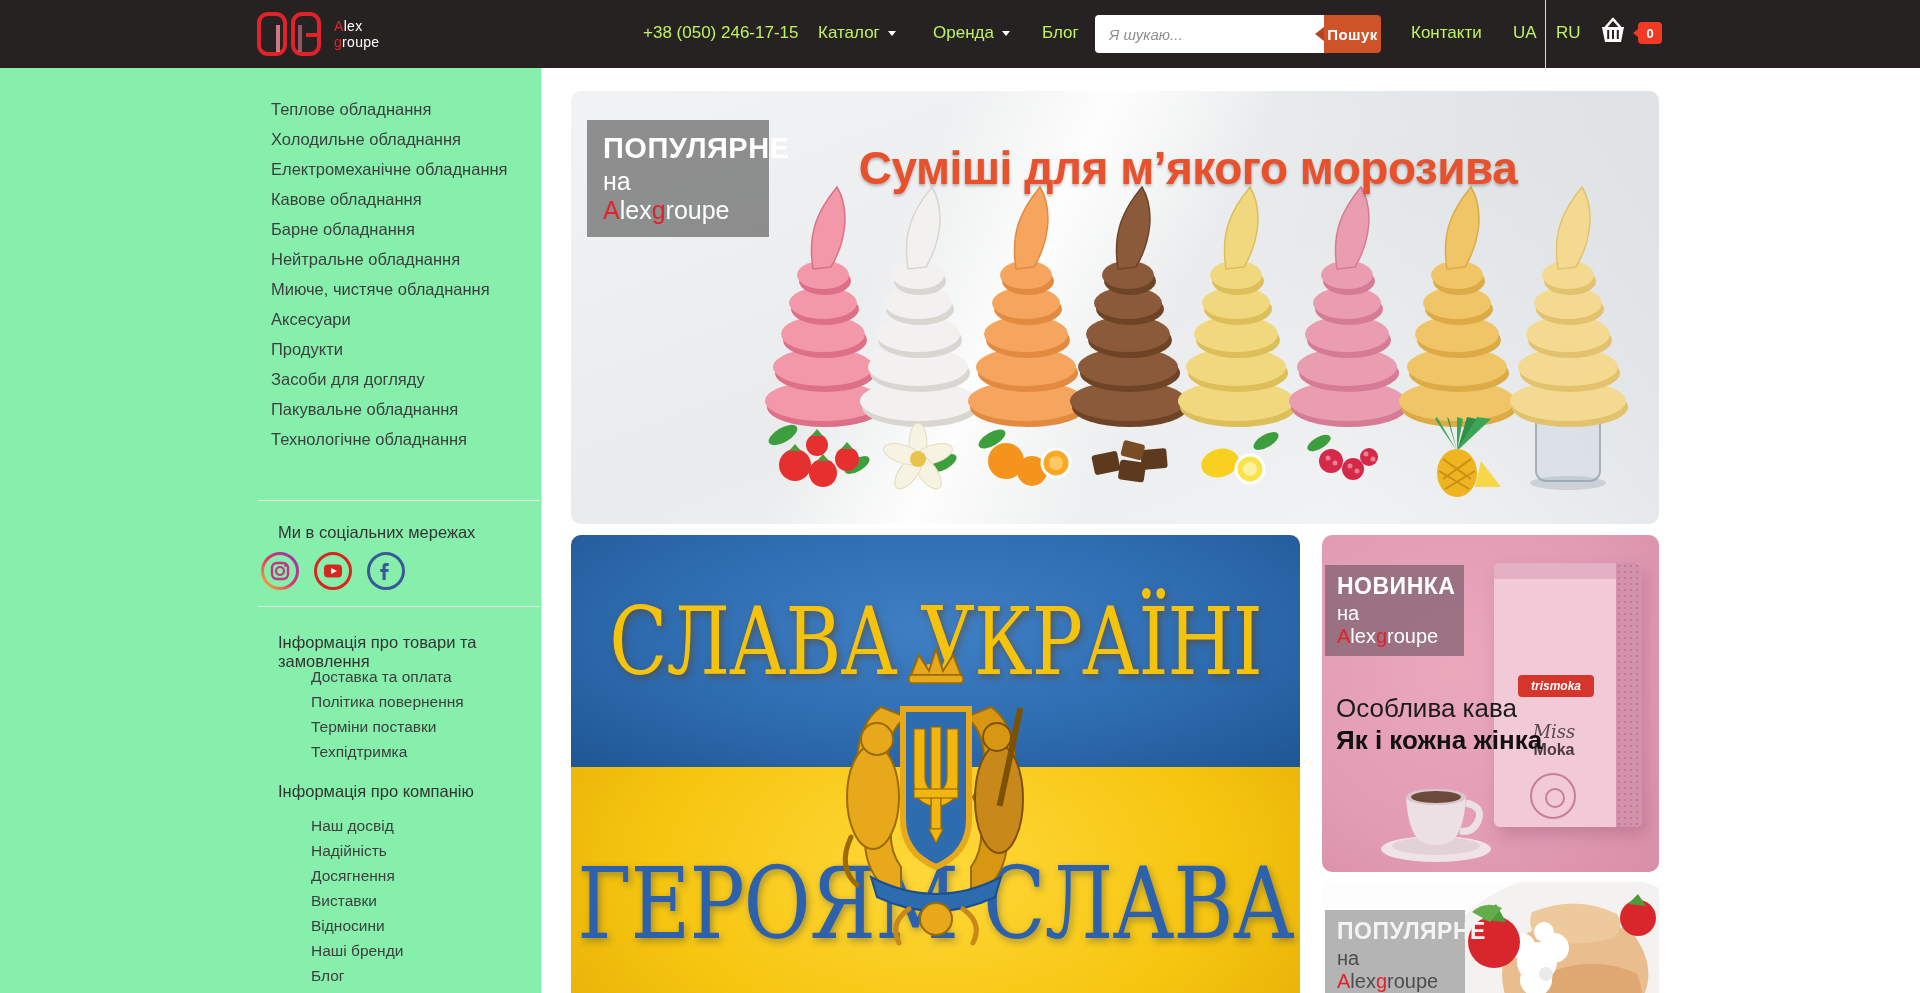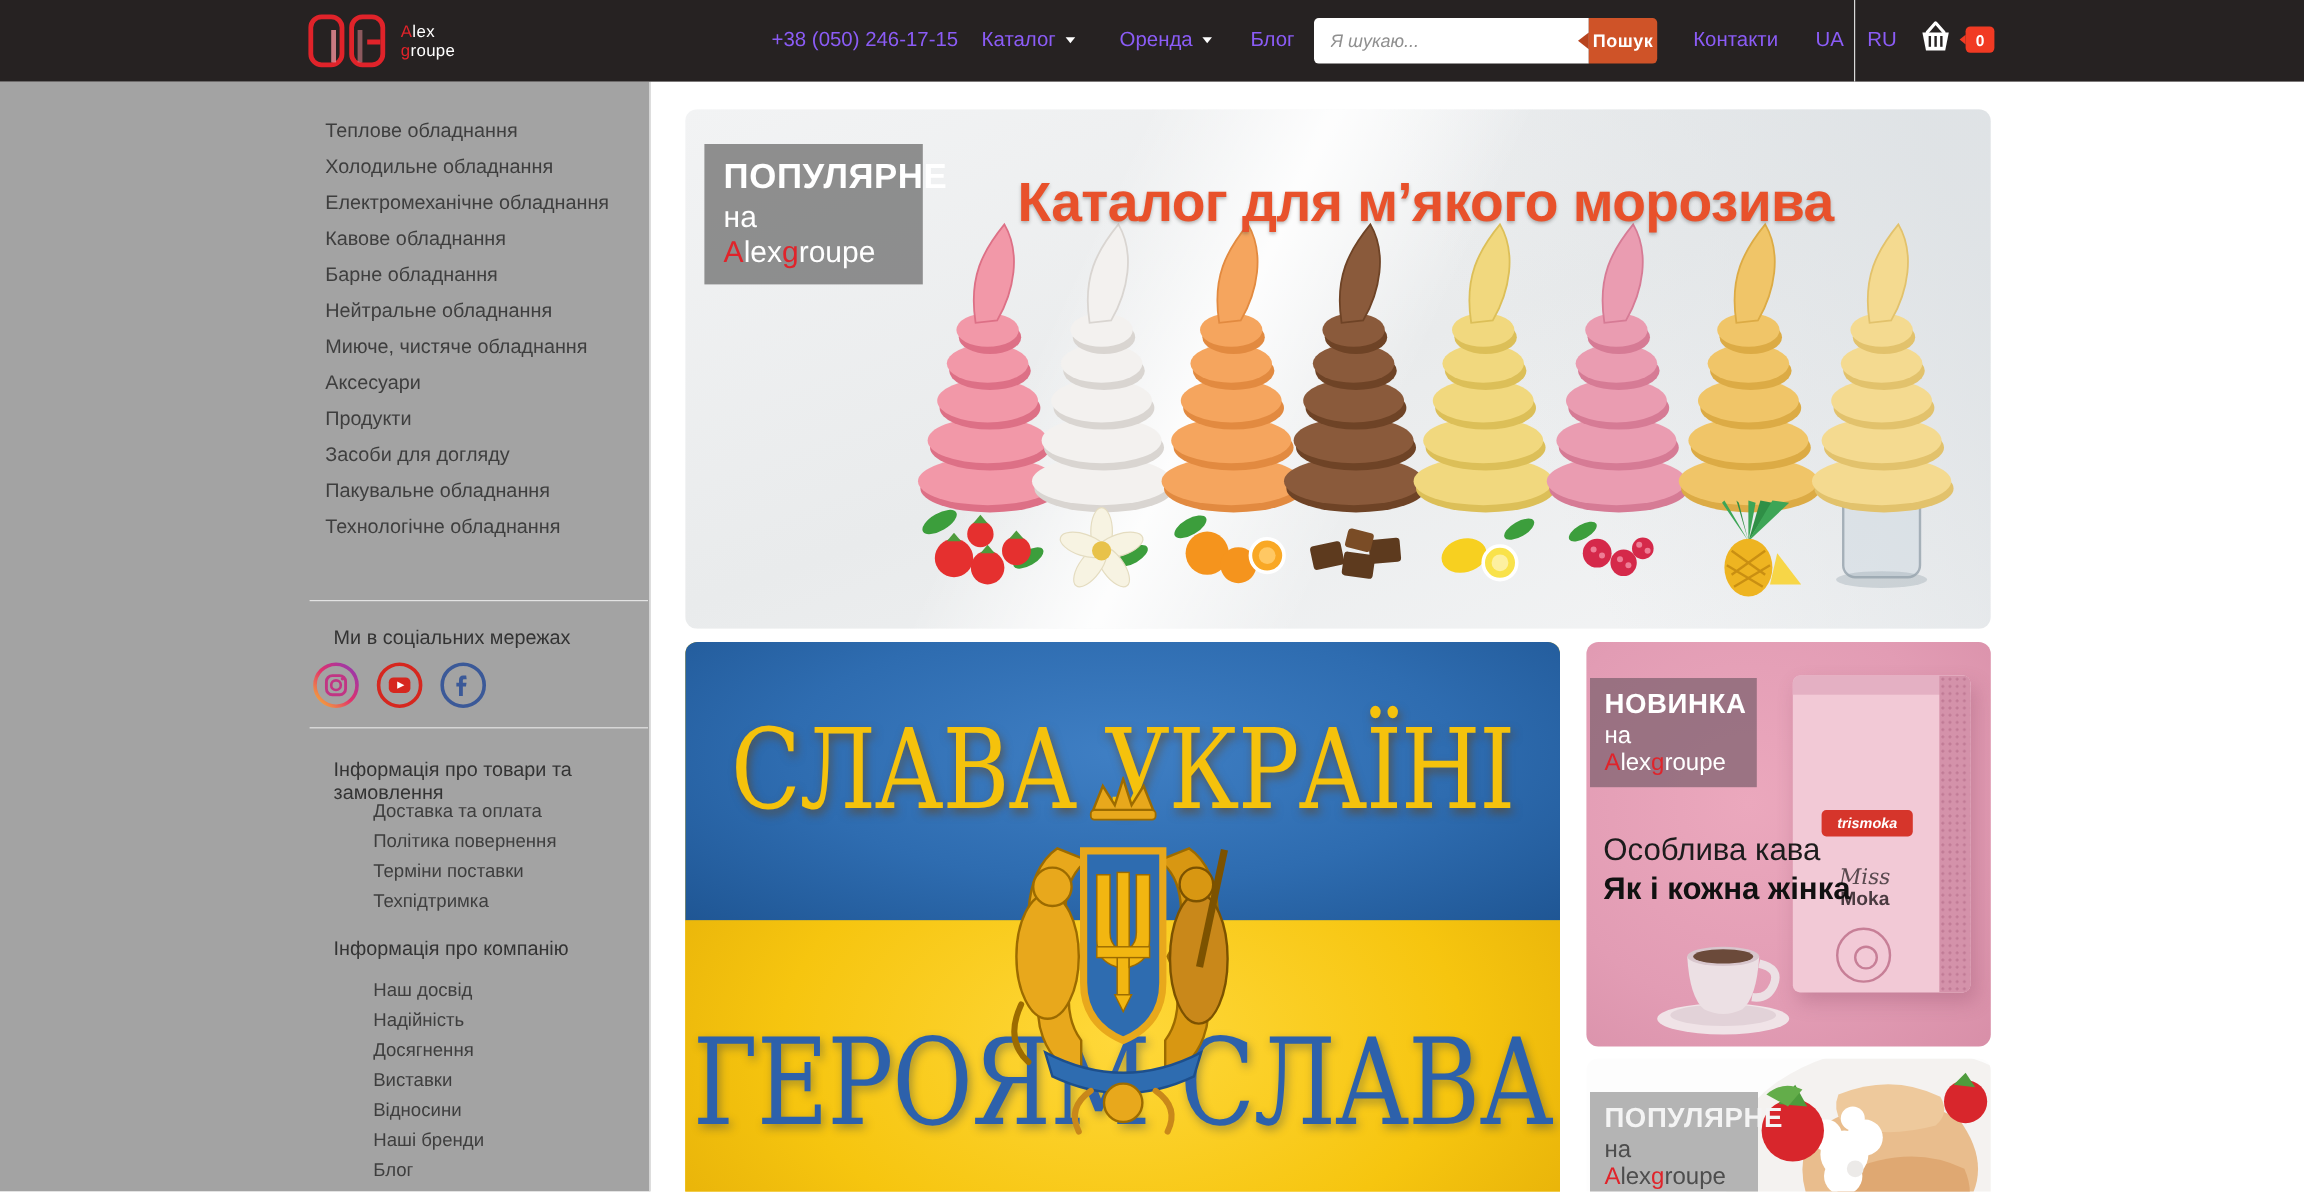--- a/index.html
+++ b/index.html
@@ -5,41 +5,41 @@
   * { margin:0; padding:0; box-sizing:border-box; }
   html,body { width:1920px; height:993px; overflow:hidden; background:#fff;
               font-family:"Liberation Sans", sans-serif; }
   #page { position:relative; width:1920px; height:993px; background:#fff; }
 
   
   .header { position:absolute; left:0; top:0; width:1920px; height:68px; background:#262222; z-index:20; }
   .logo { position:absolute; left:256px; top:11px; display:flex; align-items:center; cursor:pointer; }
   .logo-text { margin-left:10px; font-size:14px; line-height:16px; color:#fff; letter-spacing:.3px; }
   .red { color:#e0232a; }
-  .hdr-link { position:absolute; top:23px; color:#8b5cf6; font-size:17px; cursor:pointer; white-space:nowrap; }
+  .hdr-link { position:absolute; top:23px; color:#bef264; font-size:17px; cursor:pointer; white-space:nowrap; }
   .caret { display:inline-block; width:0; height:0; border-left:4px solid transparent;
            border-right:4px solid transparent; border-top:5px solid #fff; margin-left:8px; vertical-align:middle; }
   .search-box { position:absolute; left:1095px; top:15px; width:286px; height:38px; display:flex; }
   .search-box input { flex:1; border:none; outline:none; border-radius:4px 0 0 4px; padding:0 14px;
                       font-size:15px; font-style:italic; color:#555; background:#fff; font-family:"Liberation Sans",sans-serif;}
   .search-box input::placeholder { color:#8f8f8f; font-style:italic; }
   .search-btn { position:relative; width:80px; border:none; background:#cf5328; color:#fff; font-weight:bold;
                 font-size:15px; border-radius:0 4px 4px 0; cursor:pointer; letter-spacing:.4px; font-family:"Liberation Sans",sans-serif;}
   .search-btn::before { content:""; position:absolute; left:-9px; top:50%; margin-top:-7px; width:0; height:0;
                 border-top:7px solid transparent; border-bottom:7px solid transparent; border-right:9px solid #b8441f; }
   .lang-divider { position:absolute; left:1545px; top:0; width:1px; height:68px; background:#d9d9d9; }
   .cart { position:absolute; left:1598px; top:16px; display:flex; align-items:flex-start; cursor:pointer; }
   .cart-badge { position:relative; margin-left:10px; margin-top:6px; min-width:24px; height:22px; background:#f13a23;
                 color:#fff; font-size:13px; font-weight:bold; border-radius:4px; display:flex; align-items:center;
                 justify-content:center; padding:0 6px; }
   .cart-badge::before { content:""; position:absolute; left:-5px; top:7px; width:0; height:0;
                 border-top:4px solid transparent; border-bottom:4px solid transparent; border-right:5px solid #f13a23; }
 
   
-  .sidebar { position:absolute; left:0; top:68px; width:542px; height:925px; background:#a3a3a3; border-right:1px solid #e2e2e2;padding-left:14px; }
+  .sidebar { position:absolute; left:0; top:68px; width:542px; height:925px; background:#86efac; border-right:1px solid #e2e2e2;padding-left:14px; }
   .cat-list { position:absolute; left:0; top:26px; width:100%; }
   .cat-item { height:30px; display:flex; align-items:center; padding-left:271px; font-size:16.5px; color:#3e3e3e; cursor:pointer; }
   .side-divider { position:absolute; left:258px; width:282px; height:1px; background:#e3e3e3; }
   .side-heading { position:absolute; left:258px; font-size:16.5px; color:#333;margin-left:20px; }
   .social-row { position:absolute; left:260px; top:483px; display:flex; gap:13px; }
   .social-row svg { cursor:pointer; }
   .info-links { position:absolute; left:283px; width:270px;margin-left:28px; }
   .info-link { height:25px; display:flex; align-items:center; font-size:15.5px; color:#3e3e3e; cursor:pointer; }
 
   
@@ -408,21 +408,21 @@
           <ellipse cx="999" cy="190" rx="26" ry="14" fill="#e2c26c"></ellipse>
           <ellipse cx="997" cy="184" rx="26" ry="14" fill="#f4da90"></ellipse>
           <path d="M987 178 C 981 140, 993 118, 1011 96
                C 1025 120, 1019 152, 1005 176 Z" fill="#f4da90" stroke="#e2c26c" stroke-width="1.5"></path>
         </g>
       </svg>
     <div class="badge-box">
       <div class="badge-title">ПОПУЛЯРНЕ</div>
       <div class="badge-sub"><span>на </span><span class="red">A</span><span>lex</span><span class="red">g</span><span>roupe</span></div>
     </div>
-    <div class="main-title">Каталог для м’якого морозива</div>
+    <div class="main-title">Суміші для м’якого морозива</div>
   </div>
 
   <div class="banner banner-ua">
     <div class="ua-blue"></div>
     <div class="ua-yellow"></div>
     <div class="ua-line ua-line1">СЛАВА УКРАЇНІ</div>
     <div class="ua-line ua-line2">ГЕРОЯМ СЛАВА</div>
     <svg class="ua-arms" width="250" height="310" viewBox="0 0 250 310">
 
       <path d="M100 28 L108 8 L118 24 L125 2 L132 24 L142 8 L150 28 Z" fill="#e8a81c" stroke="#9c6b00" stroke-width="2"></path>

